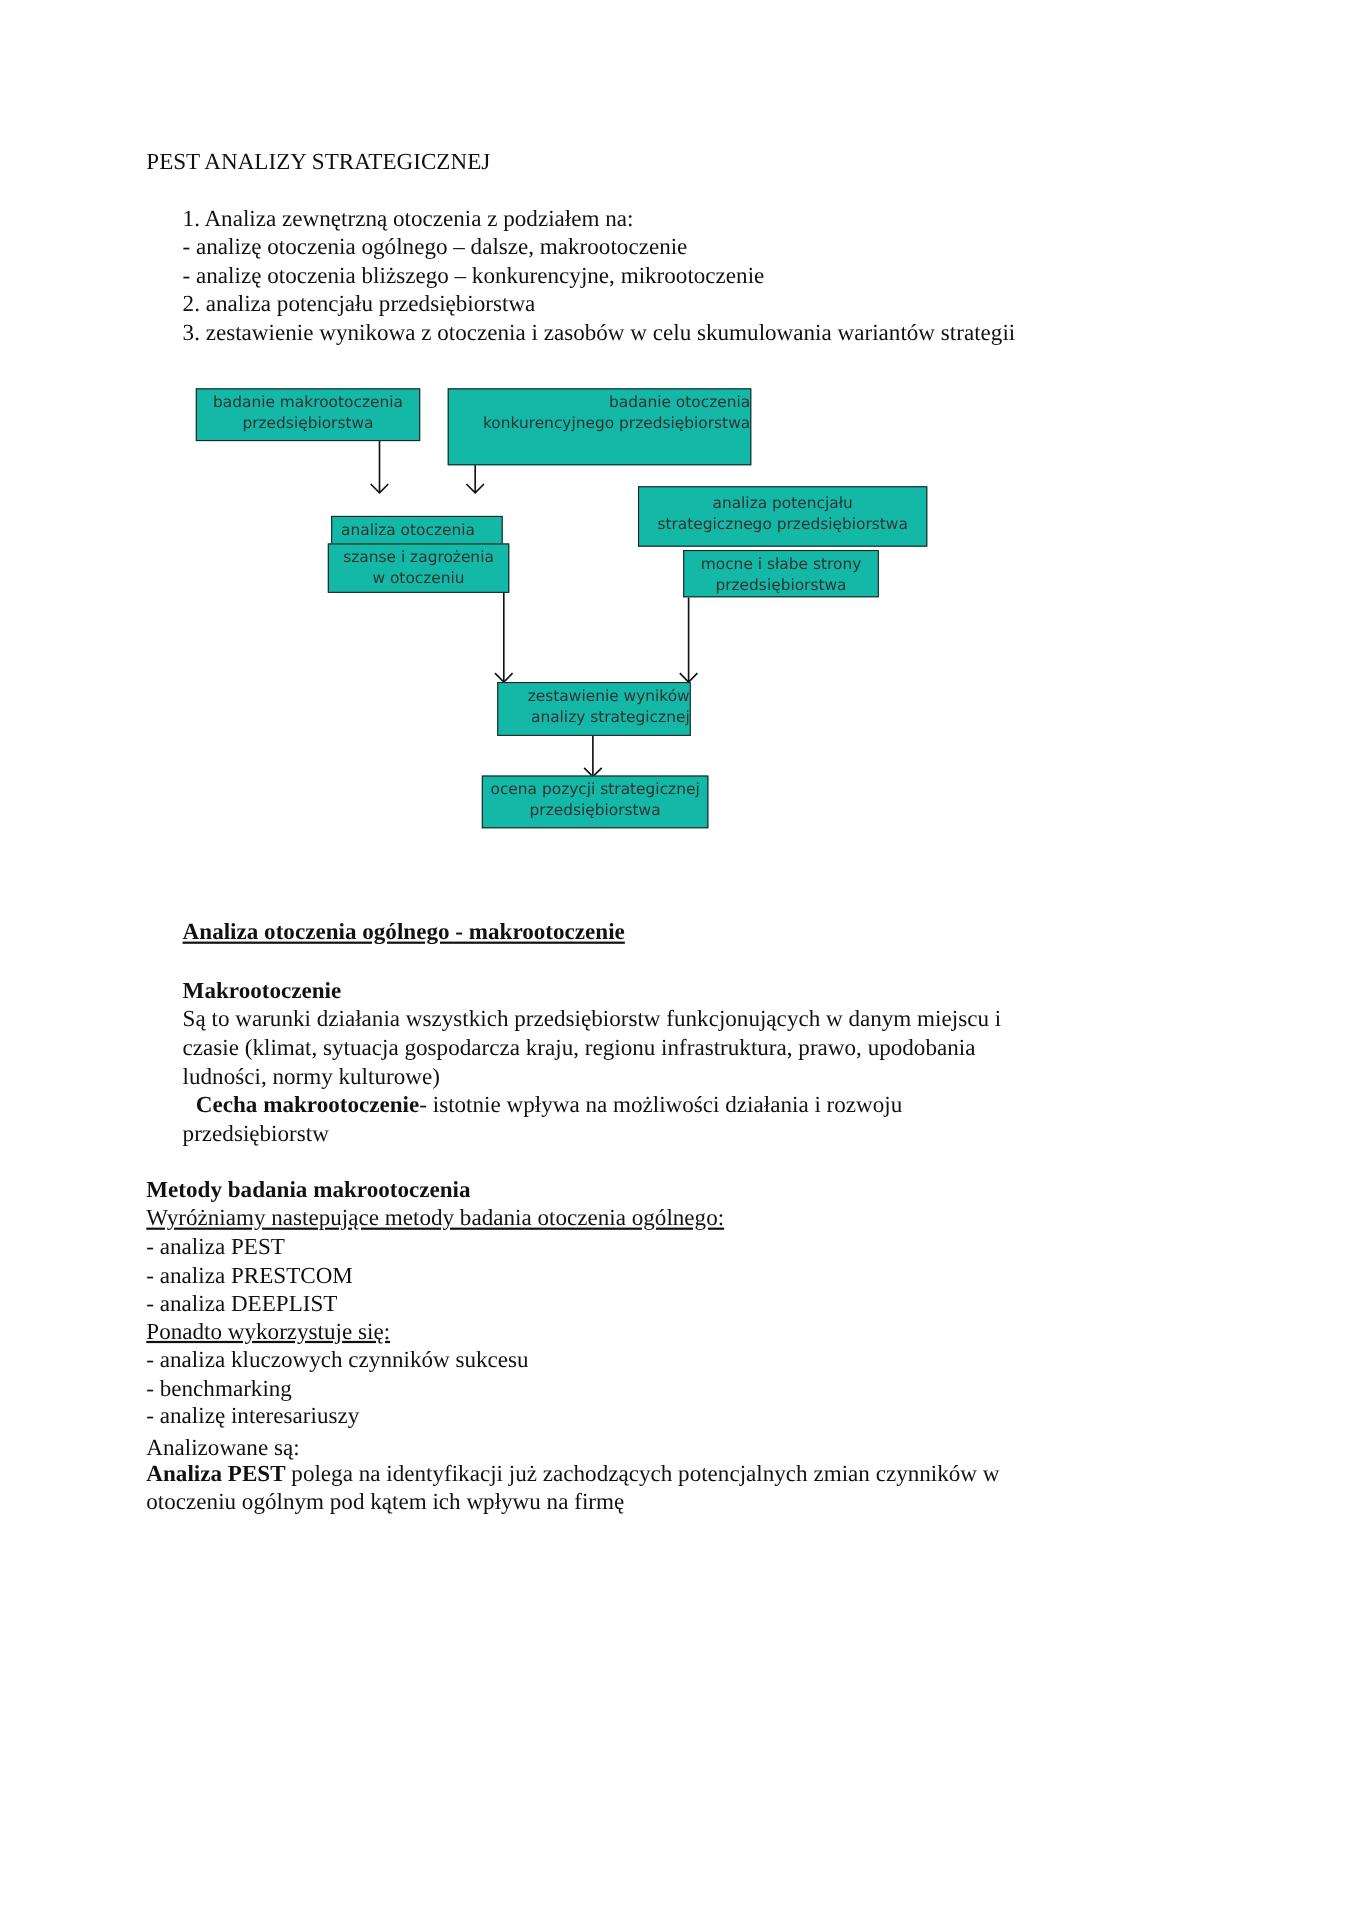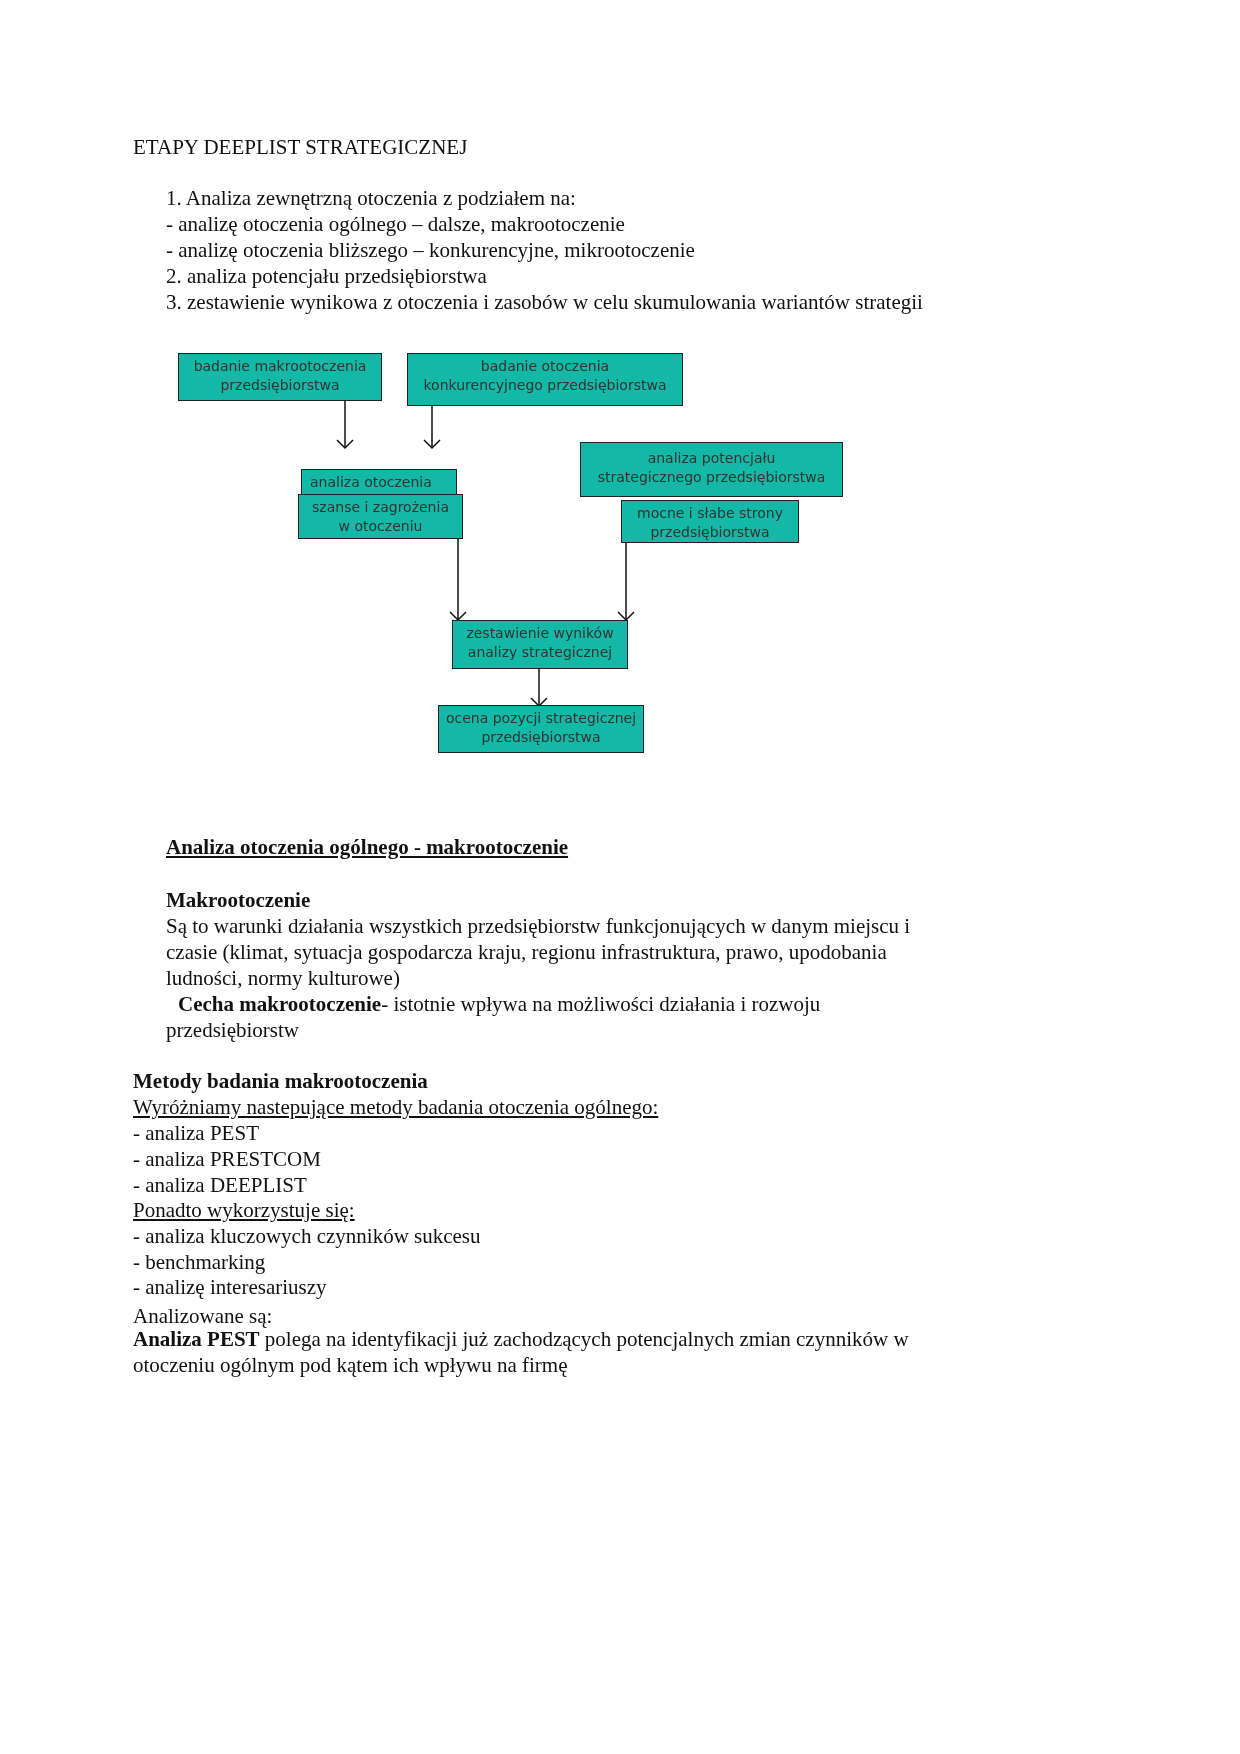--- a/index.html
+++ b/index.html
@@ -9,21 +9,21 @@
   .b { font-weight:bold; }
   .u { text-decoration:underline; }
   .box { position:absolute; border:1.5px solid #222; box-sizing:border-box; background:#14b8a6;
          font-family:"DejaVu Sans","Liberation Sans",sans-serif; font-size:14px; line-height:19px;
          color:#333; text-align:center; padding-top:3px; }
   svg.lines { position:absolute; left:0; top:0; }
 </style>
 </head>
 <body>
 
-<div class="t" style="left:133px;top:134px;">ETAPY DEEPLIST STRATEGICZNEJ</div>
+<div class="t" style="left:133px;top:134px;">PEST ANALIZY STRATEGICZNEJ</div>
 
 <div class="t" style="left:166px;top:185px;">1.   Analiza zewnętrzną otoczenia z podziałem na:</div>
 <div class="t" style="left:166px;top:211px;">- analizę otoczenia ogólnego – dalsze, makrootoczenie</div>
 <div class="t" style="left:166px;top:237px;">- analizę otoczenia bliższego – konkurencyjne, mikrootoczenie</div>
 <div class="t" style="left:166px;top:263px;">2. analiza potencjału przedsiębiorstwa</div>
 <div class="t" style="left:166px;top:289px;">3. zestawienie wynikowa z otoczenia i zasobów w celu skumulowania wariantów strategii</div>
 
 <svg class="lines" width="1240" height="800">
   <g stroke="#111" stroke-width="1.5" fill="none">
     <line x1="345" y1="400" x2="345" y2="448"></line>
@@ -36,41 +36,41 @@
     <path d="M618 612 L626 620 L634 612"></path>
     <line x1="539" y1="669" x2="539" y2="706"></line>
     <path d="M531 698 L539 706 L547 698"></path>
   </g>
 </svg>
 
 <div class="box" style="left:178px;top:353px;width:204px;height:48px;">
   <div>badanie makrootoczenia</div>
   <div>przedsiębiorstwa</div>
 </div>
-<div class="box" style="left:407px;top:353px;width:276px;height:53px;">
+<div class="box" style="left:407px;top:353px;width:276px;height:70px;text-align:right;">
   <div>badanie otoczenia</div>
   <div>konkurencyjnego przedsiębiorstwa</div>
 </div>
 <div class="box" style="left:301px;top:448px;width:156px;height:45px;text-align:left;padding-left:8px;margin-top:21px;">
   <div>analiza otoczenia</div>
   <div>przedsiębiorstwa</div>
 </div>
 <div class="box" style="left:298px;top:494px;width:165px;height:45px;">
   <div>szanse i zagrożenia</div>
   <div>w otoczeniu</div>
 </div>
 <div class="box" style="left:580px;top:442px;width:263px;height:55px;padding-top:6px;">
   <div>analiza potencjału</div>
   <div>strategicznego przedsiębiorstwa</div>
 </div>
 <div class="box" style="left:621px;top:500px;width:178px;height:43px;">
   <div>mocne i słabe strony</div>
   <div>przedsiębiorstwa</div>
 </div>
-<div class="box" style="left:452px;top:620px;width:176px;height:49px;text-align:center;padding-left:0;">
+<div class="box" style="left:452px;top:620px;width:176px;height:49px;text-align:right;padding-left:0;">
   <div>zestawienie wyników</div>
   <div>analizy strategicznej</div>
 </div>
 <div class="box" style="left:438px;top:705px;width:206px;height:48px;">
   <div>ocena pozycji strategicznej</div>
   <div>przedsiębiorstwa</div>
 </div>
 
 <div class="t b u" style="left:166px;top:816px;margin-top:18px;">Analiza otoczenia ogólnego - makrootoczenie</div>
 <div class="t b" style="left:166px;top:887px;">Makrootoczenie</div>

